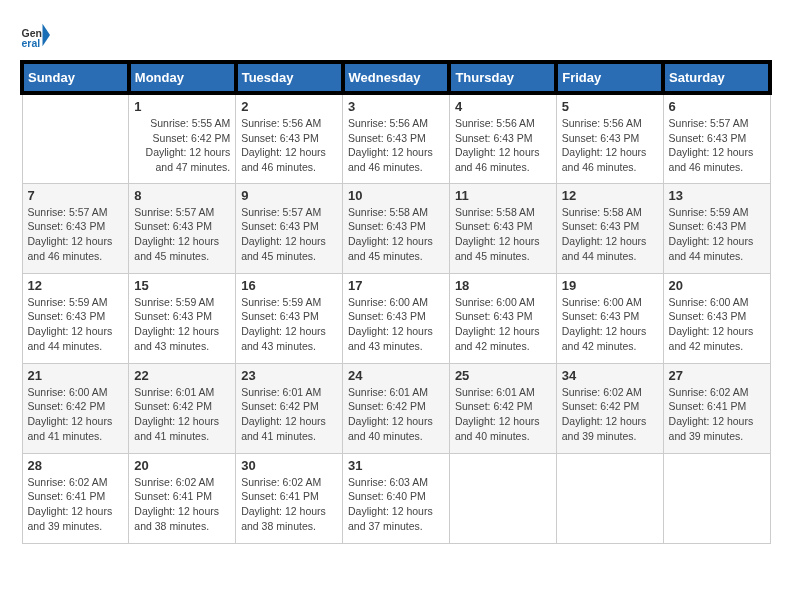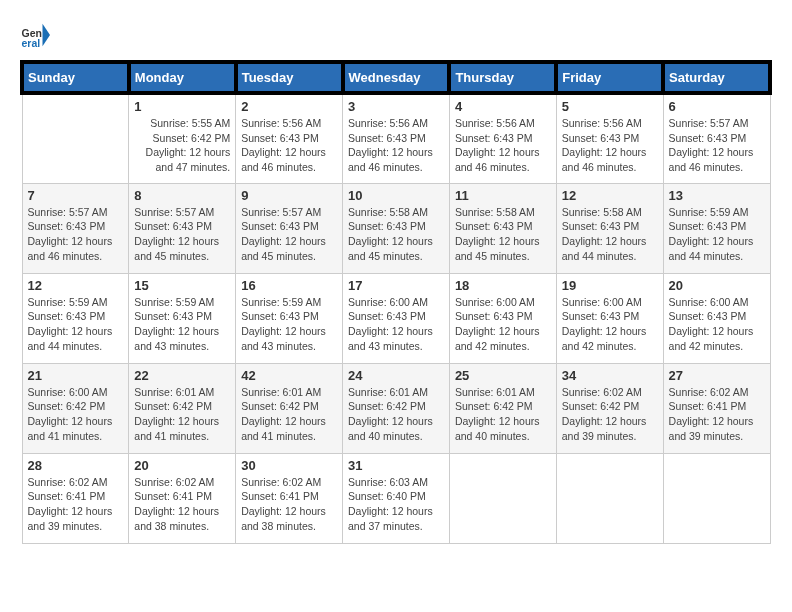--- a/index.html
+++ b/index.html
@@ -275,21 +275,21 @@
 and 41 minutes.</div>
         </td>
         <td>
           <span class="day-num">22</span>
           <div class="day-info" style="white-space: pre-line;">Sunrise: 6:01 AM
 Sunset: 6:42 PM
 Daylight: 12 hours
 and 41 minutes.</div>
         </td>
         <td>
-          <span class="day-num">42</span>
+          <span class="day-num">23</span>
           <div class="day-info" style="white-space: pre-line;">Sunrise: 6:01 AM
 Sunset: 6:42 PM
 Daylight: 12 hours
 and 41 minutes.</div>
         </td>
         <td>
           <span class="day-num">24</span>
           <div class="day-info" style="white-space: pre-line;">Sunrise: 6:01 AM
 Sunset: 6:42 PM
 Daylight: 12 hours

